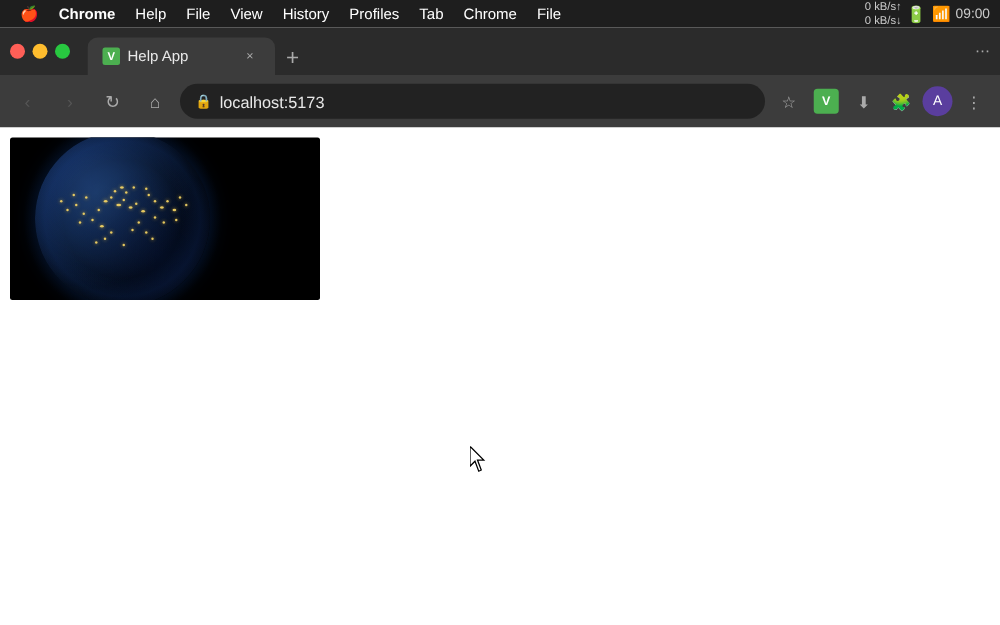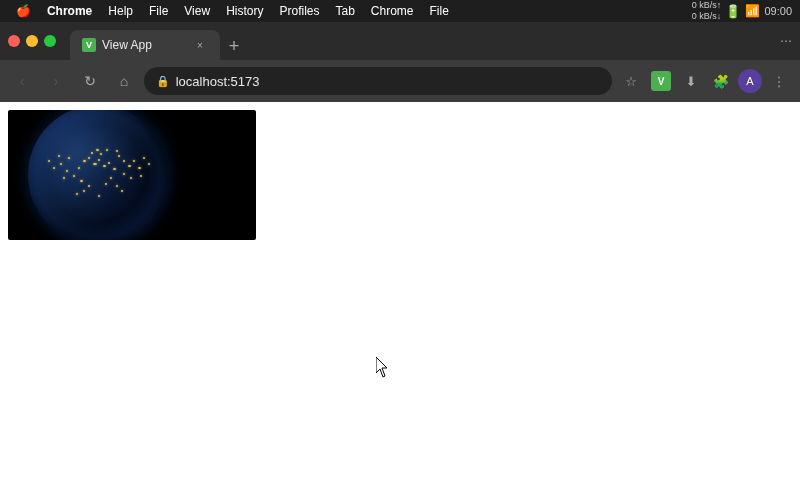--- a/index.html
+++ b/index.html
@@ -325,21 +325,21 @@
   <div class="window-controls-area">
     <span class="window-btn win-close"></span>
     <span class="window-btn win-min"></span>
     <span class="window-btn win-max"></span>
   </div>
   <div class="tabs-area">
     <div class="tab">
       <div class="tab-favicon">
         <span>V</span>
       </div>
-      <span class="tab-title">View App</span>
+      <span class="tab-title">Help App</span>
       <span class="tab-close">×</span>
     </div>
     <div class="tab-new">+</div>
   </div>
   <div class="tab-right-controls">
     <span class="expand-btn">⋯</span>
   </div>
 </div>
 
 <div class="nav-bar">

